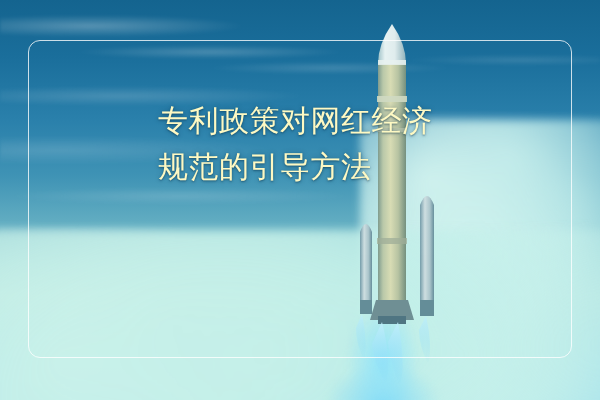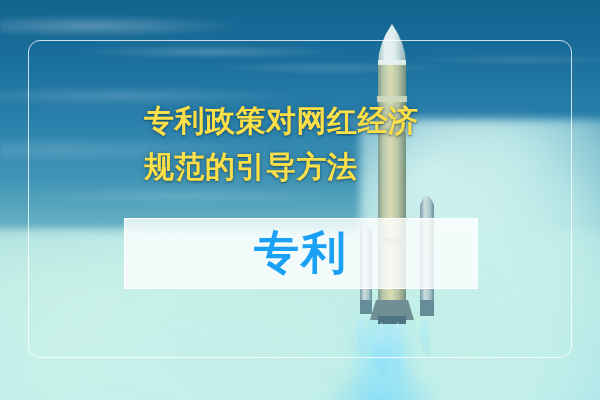--- a/index.html
+++ b/index.html
@@ -121,26 +121,26 @@
   }
 
   
   .content {
     position: absolute;
     inset: 0;
   }
 
   .headline {
     position: absolute;
-    left: 144px;
+    left: 158px;
     top: 98px;
     width: 340px;
-    color: #fde047;
+    color: #fef9c3;
     font-size: 30px;
-    font-weight: bold;
+    font-weight: normal;
     line-height: 46px;
     letter-spacing: .5px;
     text-shadow:
       0 1px 2px rgba(10,50,75,.55),
       0 0 5px rgba(10,50,75,.35);
     white-space: pre-line;
   }
 
   .keyword-band {
     position: absolute;
@@ -230,18 +230,15 @@
     <path d="M426 316 q7 32 2 48 q-9 -18 -9 -34 z" fill="url(#flameG)" opacity=".8"></path>
   </svg>
 
   <div class="frame"></div>
 
   <div class="content">
 
     <div class="headline">专利政策对网红经济
 规范的引导方法</div>
 
-    <div class="keyword-band">
-      <span class="keyword">专利</span>
-    </div>
 
   </div>
 </div>
 
 </body></html>

